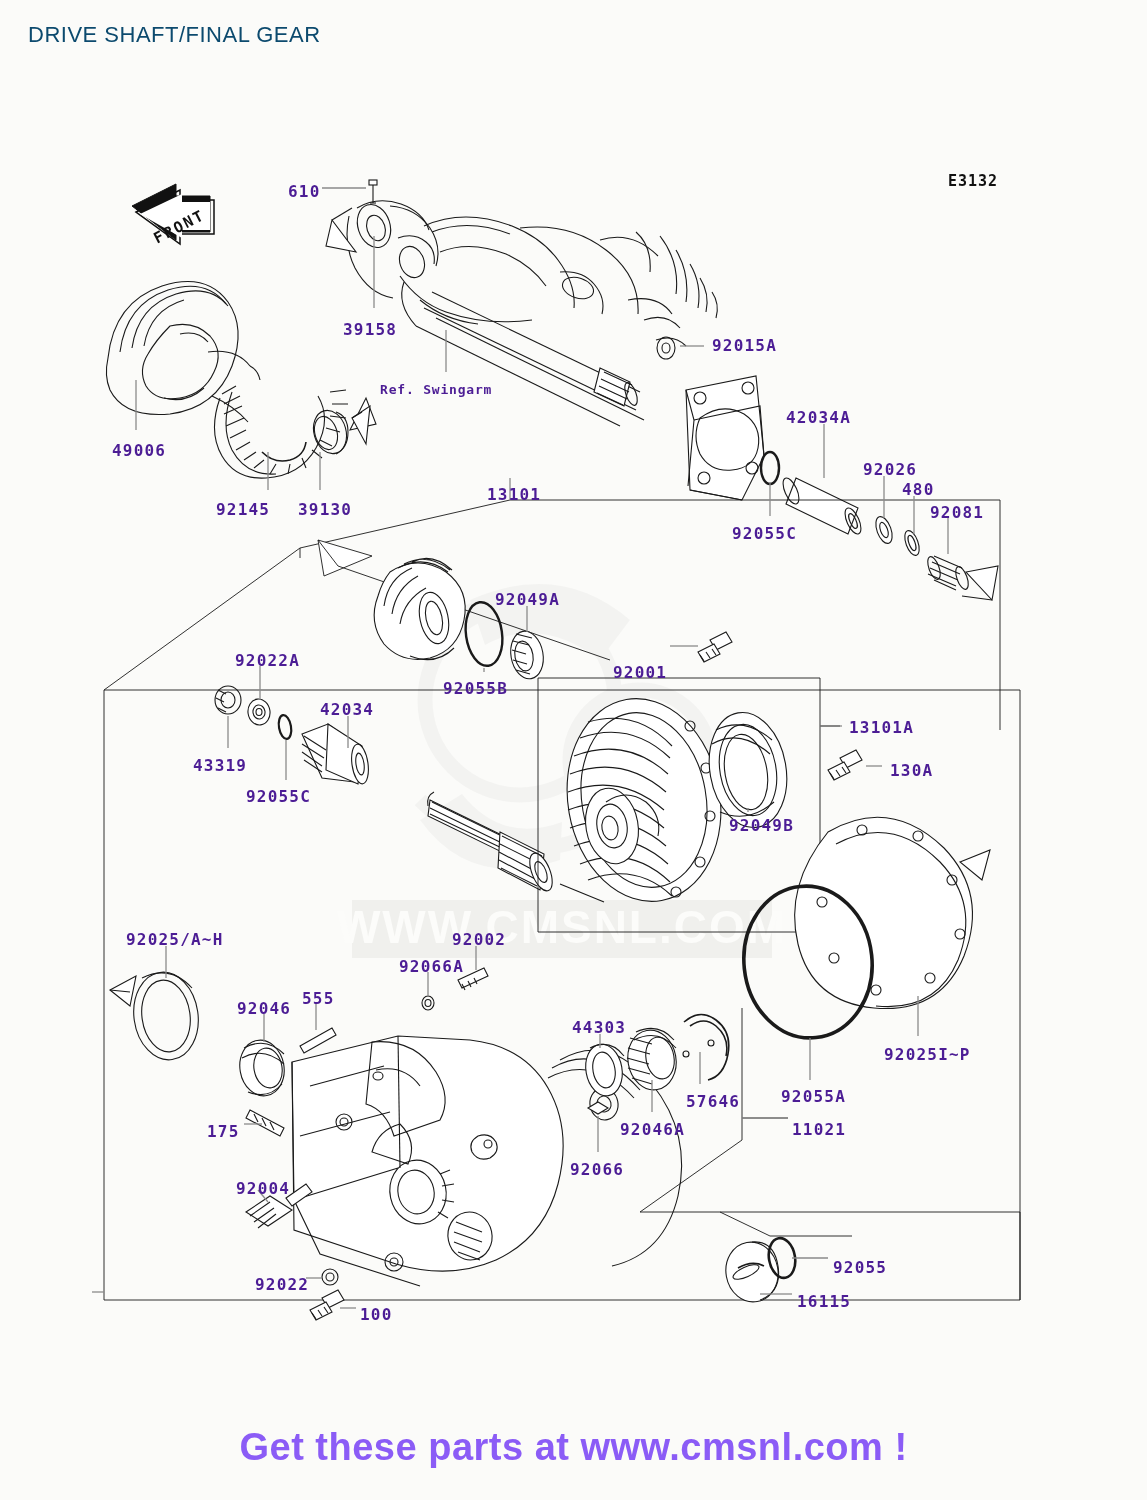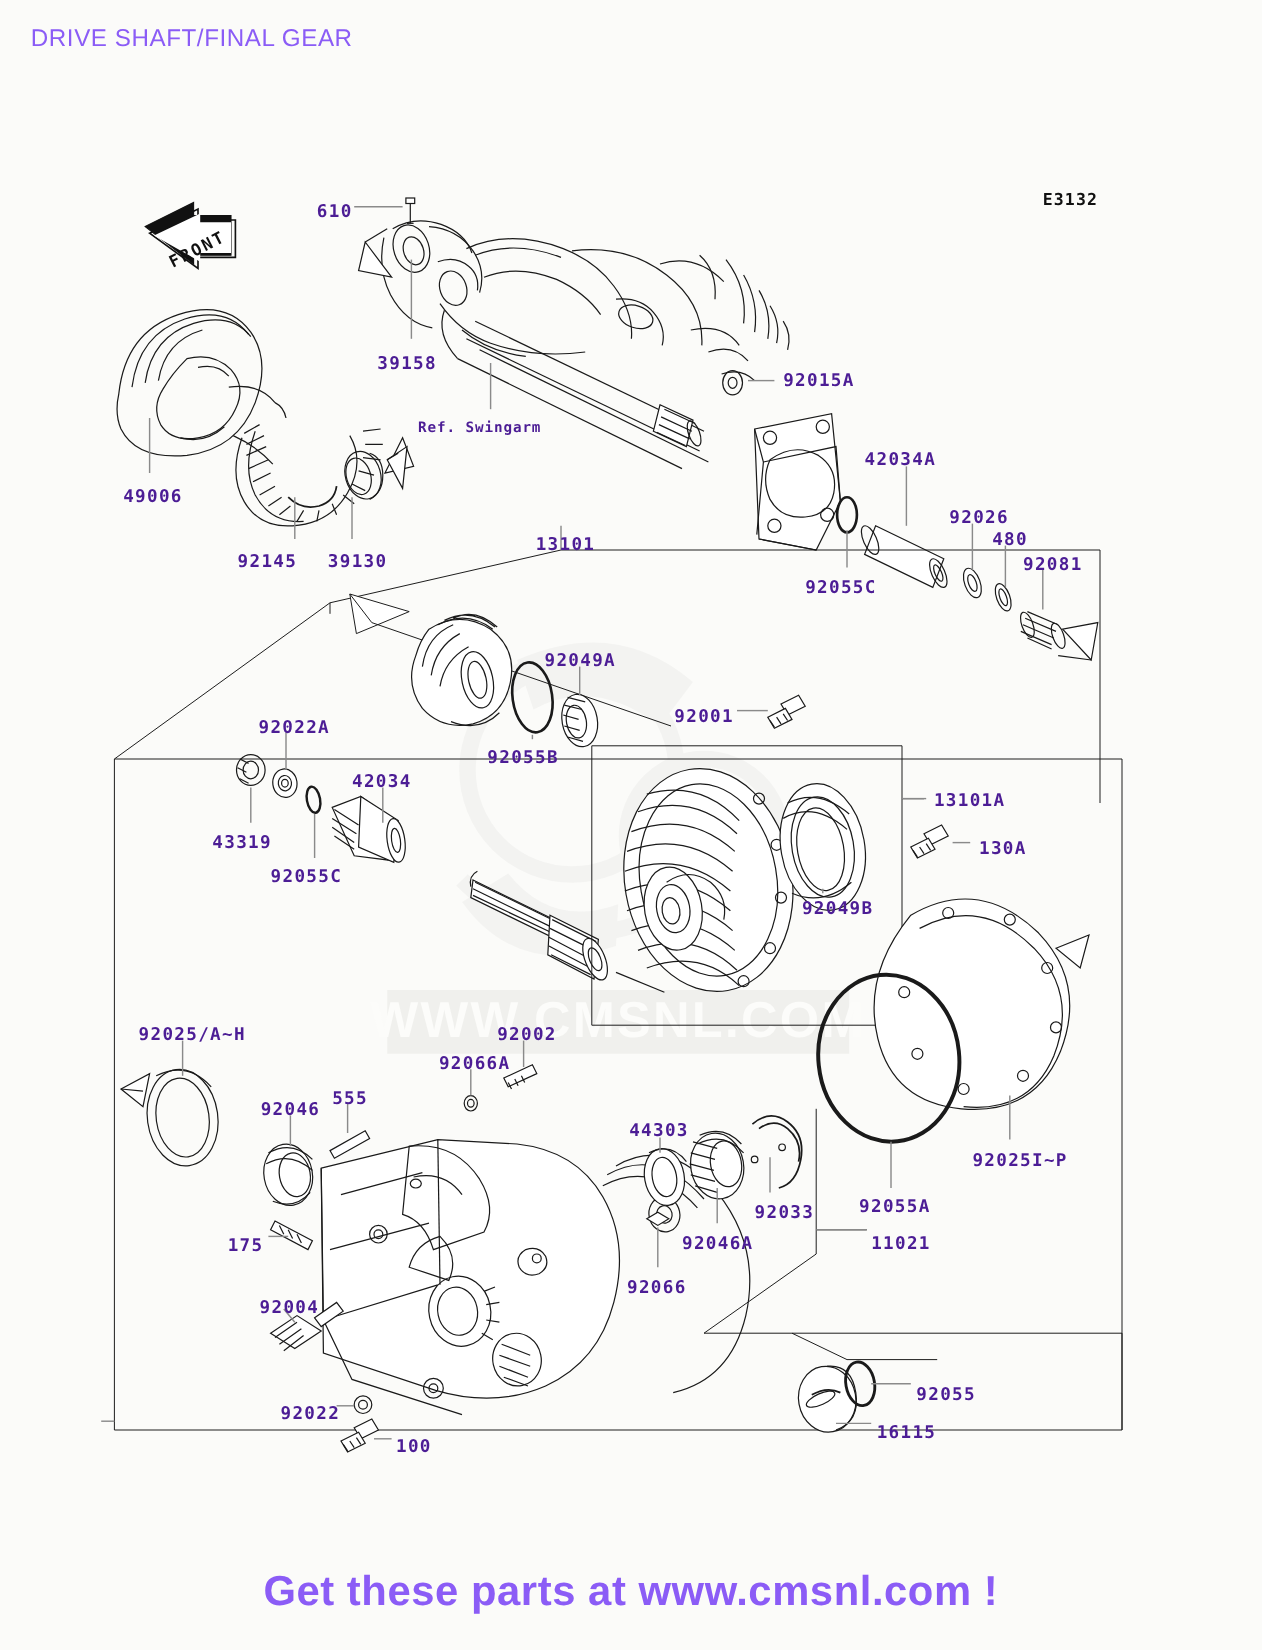--- a/index.html
+++ b/index.html
@@ -5,21 +5,21 @@
   html,body{margin:0;padding:0;}
   body{
     width:1147px;height:1500px;
     background:#fbfbf9;
     font-family:"DejaVu Sans","Liberation Sans",sans-serif;
     position:relative;overflow:hidden;
   }
   #page-title{
     position:absolute;left:28px;top:22px;
     font-family:"Liberation Sans","DejaVu Sans",sans-serif;
-    font-size:22px;letter-spacing:.5px;color:#8b5cf6;font-weight:400;
+    font-size:22px;letter-spacing:.5px;color:#0c4a6e;font-weight:400;
   }
   #diagram-canvas{position:absolute;left:0;top:0;width:1147px;height:1500px;}
   .lbl{
     position:absolute;
     font-family:"DejaVu Sans Mono","Liberation Mono",monospace;
     font-size:16px;font-weight:bold;color:#4c1d95;
     letter-spacing:1.2px;white-space:nowrap;
   }
   .lbl.ref{
     font-family:"DejaVu Sans Mono","Liberation Mono",monospace;
@@ -493,37 +493,37 @@
     <div class="lbl" style="left: 863px; top: 460px;">92026</div>
     <div class="lbl" style="left: 902px; top: 480px;">480</div>
     <div class="lbl" style="left: 930px; top: 503px;">92081</div>
     <div class="lbl" style="left: 732px; top: 524px;">92055C</div>
     <div class="lbl" style="left: 112px; top: 441px;">49006</div>
     <div class="lbl" style="left: 216px; top: 500px;">92145</div>
     <div class="lbl" style="left: 298px; top: 500px;">39130</div>
     <div class="lbl" style="left: 487px; top: 485px;">13101</div>
     <div class="lbl" style="left: 495px; top: 590px;">92049A</div>
     <div class="lbl" style="left: 443px; top: 679px;">92055B</div>
-    <div class="lbl" style="left: 613px; top: 641px;">92001</div>
+    <div class="lbl" style="left: 613px; top: 663px;">92001</div>
     <div class="lbl" style="left: 235px; top: 651px;">92022A</div>
     <div class="lbl" style="left: 193px; top: 756px;">43319</div>
     <div class="lbl" style="left: 320px; top: 700px;">42034</div>
     <div class="lbl" style="left: 246px; top: 787px;">92055C</div>
     <div class="lbl" style="left: 849px; top: 718px;">13101A</div>
     <div class="lbl" style="left: 890px; top: 761px;">130A</div>
     <div class="lbl" style="left: 729px; top: 816px;">92049B</div>
     <div class="lbl" style="left: 126px; top: 930px;">92025/A~H</div>
     <div class="lbl" style="left: 237px; top: 999px;">92046</div>
     <div class="lbl" style="left: 302px; top: 989px;">555</div>
     <div class="lbl" style="left: 207px; top: 1122px;">175</div>
     <div class="lbl" style="left: 452px; top: 930px;">92002</div>
     <div class="lbl" style="left: 399px; top: 957px;">92066A</div>
     <div class="lbl" style="left: 572px; top: 1018px;">44303</div>
     <div class="lbl" style="left: 620px; top: 1120px;">92046A</div>
-    <div class="lbl" style="left: 686px; top: 1092px;">92033</div>
+    <div class="lbl" style="left: 686px; top: 1092px;">57646</div>
     <div class="lbl" style="left: 570px; top: 1160px;">92066</div>
     <div class="lbl" style="left: 781px; top: 1087px;">92055A</div>
     <div class="lbl" style="left: 792px; top: 1120px;">11021</div>
     <div class="lbl" style="left: 884px; top: 1045px;">92025I~P</div>
     <div class="lbl" style="left: 236px; top: 1179px;">92004</div>
     <div class="lbl" style="left: 255px; top: 1275px;">92022</div>
     <div class="lbl" style="left: 360px; top: 1305px;">100</div>
     <div class="lbl" style="left: 833px; top: 1258px;">92055</div>
     <div class="lbl" style="left: 797px; top: 1292px;">16115</div>
   </div>

